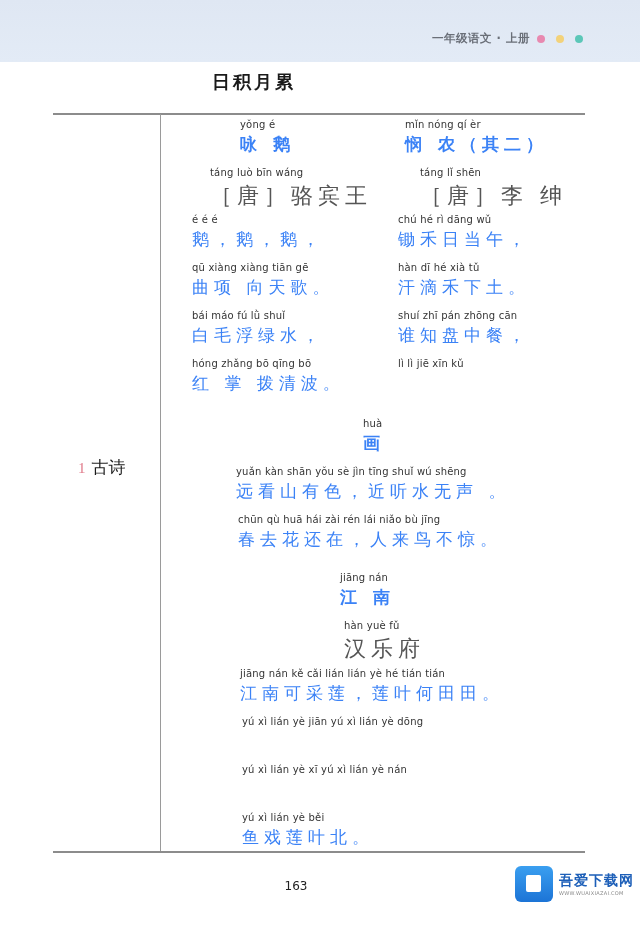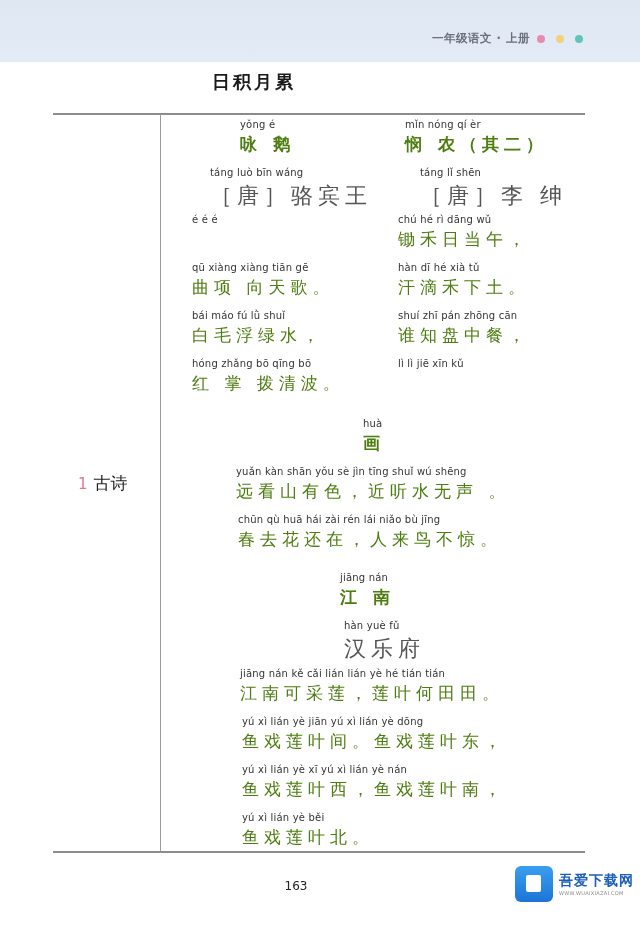--- a/index.html
+++ b/index.html
@@ -10,27 +10,27 @@
     background:linear-gradient(#dfe7f3, #e3ebf6); }
   .book-label { position:absolute; right:110px; top:31px; font-size:11.5px; font-weight:bold; color:#6a6f78; letter-spacing:0.5px; }
   .dot { position:absolute; top:35px; width:8px; height:8px; border-radius:50%; }
 
   .page-title { position:absolute; left:0; width:508px; top:70px; text-align:center; font-size:18px; font-weight:bold; letter-spacing:3px; }
 
   .rule-top { position:absolute; left:53px; top:113px; width:532px; height:2px; background:#8c8c8c; }
   .rule-bottom { position:absolute; left:53px; top:851px; width:532px; height:2px; background:#8c8c8c; }
   .rule-vert { position:absolute; left:160px; top:114px; width:1px; height:738px; background:#9a9a9a; }
 
-  .section-label { position:absolute; left:78px; top:472px; font-size:17px; }
+  .section-label { position:absolute; left:78px; top:456px; font-size:17px;font-family:Liberation Serif, serif; }
   .section-num { color:#e07a8a; font-size:15px; margin-right:6px; }
 
   .poem { position:absolute; }
   .line { position:absolute; white-space:nowrap; }
   .py { display:block; font-size:10px; color:#333; letter-spacing:0.2px; height:14px; }
-  .hz { display:block; font-family:"DejaVu Serif", serif; font-size:17px; letter-spacing:5px; color:#4d7c0f; }
+  .hz { display:block; font-family:"DejaVu Serif", serif; font-size:17px; letter-spacing:5px; color:#3b82f6; }
   .ttl .hz { font-family:"DejaVu Sans", sans-serif; font-weight:bold; font-size:17px; }
   .auth .hz { color:#555; font-size:22px; }
 
   .page-num { position:absolute; left:0; width:592px; top:879px; text-align:center; font-size:12px; color:#222; }
 
   .wm { position:absolute; left:515px; top:866px; display:flex; align-items:center; }
   .wm-icon { width:38px; height:36px; border-radius:6px; background:linear-gradient(#3a9ff0,#1c74d6); position:relative; }
   .wm-icon::after { content:""; position:absolute; left:11px; top:9px; width:15px; height:17px; background:#fff; border-radius:2px; }
   .wm-text { margin-left:6px; }
   .wm-name { font-size:14px; font-weight:bold; color:#1d5fb8; letter-spacing:1px; }
@@ -60,20 +60,21 @@
   <div class="line ttl" style="left:240px;top:119px">
     <span class="py">yǒng        é</span>
     <span class="hz">咏  鹅</span>
   </div>
   <div class="line auth" style="left:210px;top:167px">
     <span class="py">táng    luò  bīn  wáng</span>
     <span class="hz">［唐］骆宾王</span>
   </div>
   <div class="line" style="left:192px;top:214px">
     <span class="py">é        é        é</span>
+    <span class="hz">鹅，鹅，鹅，</span>
   </div>
   <div class="line" style="left:192px;top:262px">
     <span class="py">qū  xiàng xiàng tiān  gē</span>
     <span class="hz">曲项 向天歌。</span>
   </div>
   <div class="line" style="left:192px;top:310px">
     <span class="py">bái máo  fú   lǜ  shuǐ</span>
     <span class="hz">白毛浮绿水，</span>
   </div>
   <div class="line" style="left:192px;top:358px">
@@ -131,25 +132,23 @@
   <div class="line auth" style="left:344px;top:620px">
     <span class="py">hàn yuè  fǔ</span>
     <span class="hz">汉乐府</span>
   </div>
   <div class="line" style="left:240px;top:668px">
     <span class="py">jiāng nán  kě   cǎi  lián    lián  yè   hé  tián tián</span>
     <span class="hz">江南可采莲，莲叶何田田。</span>
   </div>
   <div class="line" style="left:242px;top:716px">
     <span class="py">yú   xì  lián  yè  jiān      yú   xì  lián  yè  dōng</span>
-    <span class="hz">鱼戏莲叶间。鱼戏莲叶东，</span>
   </div>
   <div class="line" style="left:242px;top:764px">
     <span class="py">yú   xì  lián  yè   xī    yú   xì  lián  yè  nán</span>
-    <span class="hz">鱼戏莲叶西，鱼戏莲叶南，</span>
   </div>
   <div class="line" style="left:242px;top:812px">
     <span class="py">yú   xì  lián  yè  běi</span>
     <span class="hz">鱼戏莲叶北。</span>
   </div>
 </div>
 
 <div class="page-num">163</div>
 
 <div class="wm">

